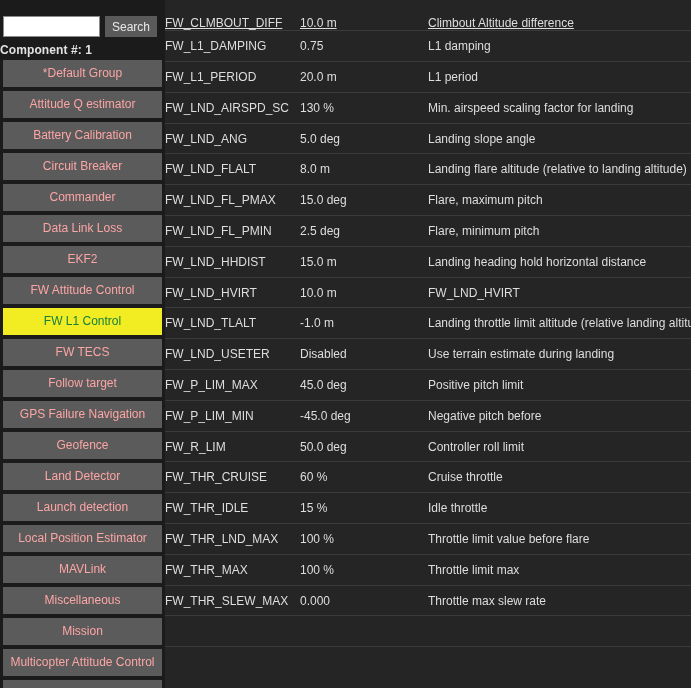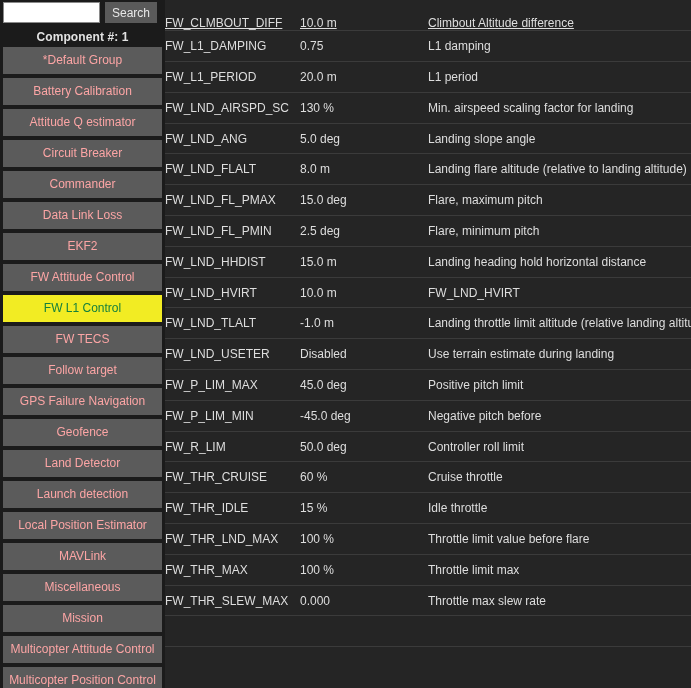--- a/index.html
+++ b/index.html
@@ -28,22 +28,22 @@
     min-width: 165px;
     height: 688px;
     background: #1b1b1b;
     box-sizing: border-box;
     overflow: hidden;
     position: relative;
   }
   #search-row {
     height: 27px;
     display: flex;
-    align-items: flex-end;
-    padding: 4px 3px;
+    align-items: flex-start;
+    padding: 16px 3px;
     box-sizing: border-box;
   }
   #search-input {
     width: 97px;
     height: 21px;
     background: #ffffff;
     border: 1px solid #8a8a8a;
     box-sizing: border-box;
     font-family: "Liberation Sans", sans-serif;
     font-size: 12px;
@@ -62,25 +62,25 @@
     font-family: "Liberation Sans", sans-serif;
     font-size: 12px;
     cursor: pointer;
     padding: 0 7px;
     box-sizing: border-box;
     border-radius: 0;
   }
   #component-label {
     height: 20px;
     line-height: 20px;
-    text-align: center;
     color: #e2e2e2;
     font-size: 12px;
     font-weight: bold;
     letter-spacing: 0.1px;
+    margin-top: 8px;
   }
   #group-list {
     padding: 0 3px;
     box-sizing: border-box;
   }
   .group-item {
     height: 27px;
     line-height: 27px;
     margin-bottom: 4px;
     background: #5b5b5b;
@@ -140,22 +140,22 @@
 
     <div id="search-row">
       <input id="search-input" type="text" placeholder="" style="">
       <button id="search-button">Search</button>
     </div>
 
     <div id="component-label">Component #: 1</div>
 
     <div id="group-list">
         <div class="group-item">*Default Group</div>
+        <div class="group-item">Attitude Q estimator</div>
         <div class="group-item">Battery Calibration</div>
-        <div class="group-item">Attitude Q estimator</div>
         <div class="group-item">Circuit Breaker</div>
         <div class="group-item">Commander</div>
         <div class="group-item">Data Link Loss</div>
         <div class="group-item">EKF2</div>
         <div class="group-item">FW Attitude Control</div>
         <div class="group-item selected" style="background: rgb(242, 236, 35);">FW L1 Control</div>
         <div class="group-item">FW TECS</div>
         <div class="group-item">Follow target</div>
         <div class="group-item">GPS Failure Navigation</div>
         <div class="group-item">Geofence</div>

